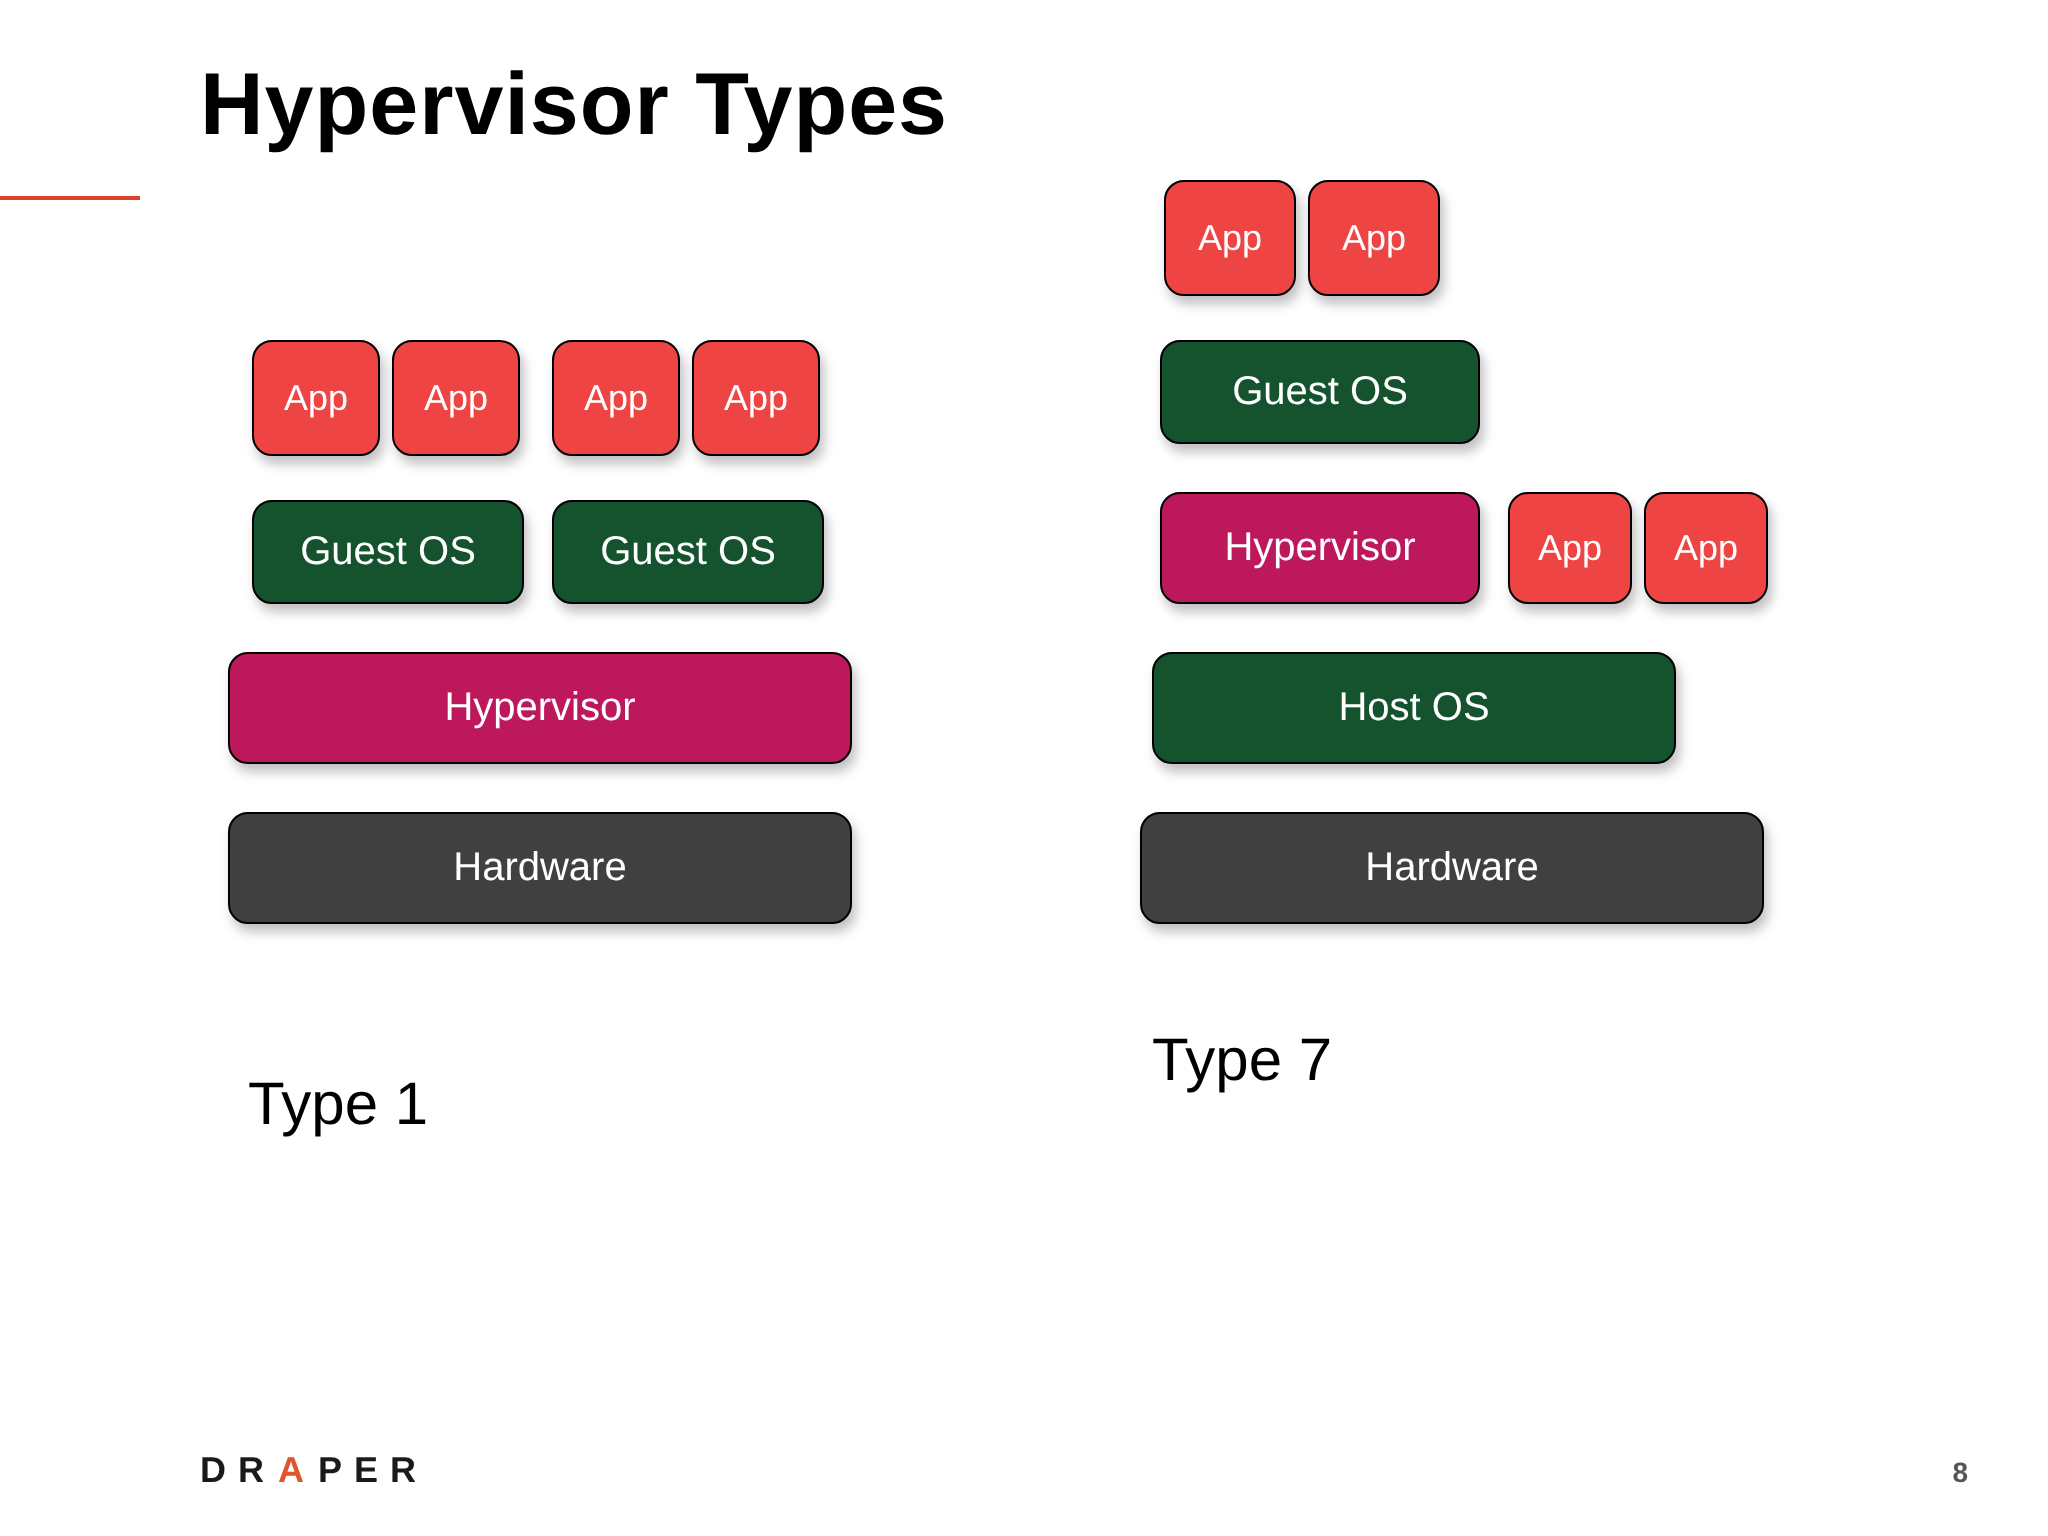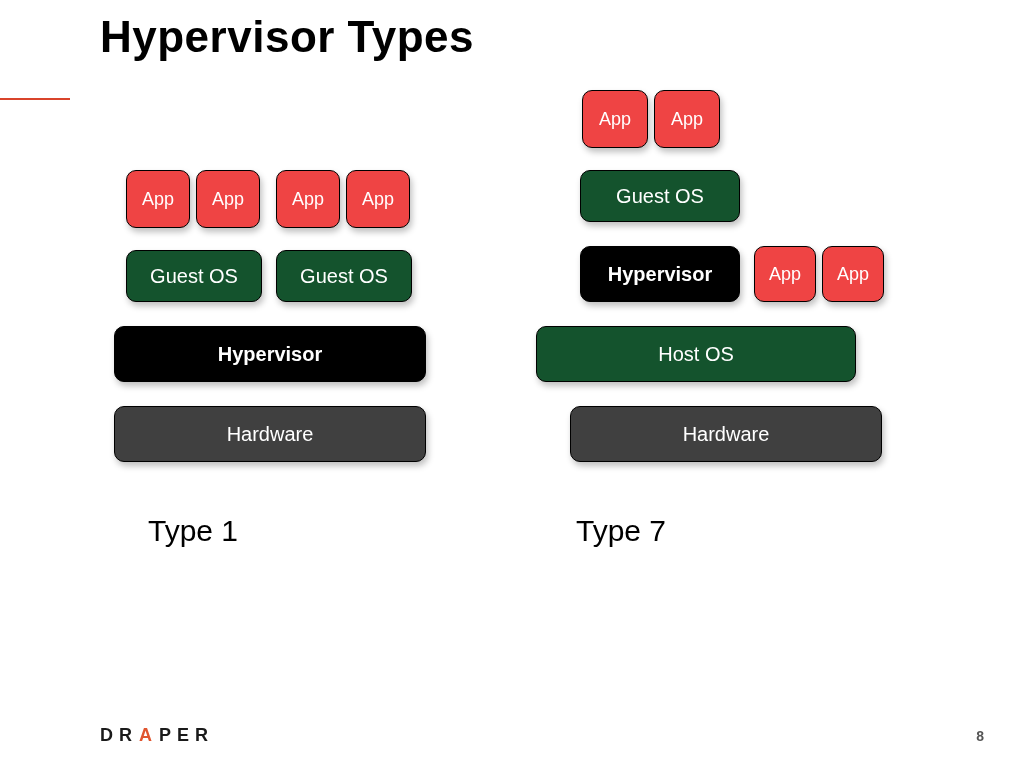--- a/index.html
+++ b/index.html
@@ -9,21 +9,21 @@
     height: 768px;
     background: #ffffff;
     font-family: "Helvetica Neue", Helvetica, Arial, sans-serif;
     color: #000;
     position: relative;
     overflow: hidden;
   }
   .title {
     position: absolute;
     left: 100px;
-    top: 12px;
+    top: 28px;
     font-size: 44px;
     font-weight: 800;
     letter-spacing: 0.5px;
   }
   .rule {
     position: absolute;
     left: 0;
     top: 98px;
     width: 70px;
     height: 0;
@@ -37,21 +37,21 @@
     box-shadow: 2px 4px 6px rgba(0,0,0,0.25);
     display: flex;
     align-items: center;
     justify-content: center;
     color: #ffffff;
     font-size: 20px;
     box-sizing: border-box;
   }
   .blue   { background: #ef4444; }
   .orange { background: #14532d; }
-  .red    { background: #000000; font-weight: bold; }
+  .red    { background: #be185d; }
   .gray   { background: #404040; }
   .caption {
     position: absolute;
     font-size: 30px;
     font-weight: 400;
   }
   .page-num {
     position: absolute;
     right: 40px;
     bottom: 24px;
@@ -86,32 +86,32 @@
 <div class="blk blue" style="left:276px; top:170px; width:64px; height:58px; font-size:18px;">App</div>
 <div class="blk blue" style="left:346px; top:170px; width:64px; height:58px; font-size:18px;">App</div>
 
 <div class="blk orange" style="left:126px; top:250px; width:136px; height:52px;">Guest OS</div>
 <div class="blk orange" style="left:276px; top:250px; width:136px; height:52px;">Guest OS</div>
 
 <div class="blk red" style="left:114px; top:326px; width:312px; height:56px;">Hypervisor</div>
 
 <div class="blk gray" style="left:114px; top:406px; width:312px; height:56px;">Hardware</div>
 
-<div class="caption" style="left:124px; top:514px;margin-left:24px;">Type 1</div>
+<div class="caption" style="left:124px; top:536px;">Type 1</div>
 
 <div class="blk blue" style="left:582px; top:90px;  width:66px; height:58px; font-size:18px;">App</div>
 <div class="blk blue" style="left:654px; top:90px;  width:66px; height:58px; font-size:18px;">App</div>
 
 <div class="blk orange" style="left:580px; top:170px; width:160px; height:52px;">Guest OS</div>
 
 <div class="blk red" style="left:580px; top:246px; width:160px; height:56px;">Hypervisor</div>
 <div class="blk blue" style="left:754px; top:246px; width:62px;  height:56px; font-size:18px;">App</div>
 <div class="blk blue" style="left:822px; top:246px; width:62px;  height:56px; font-size:18px;">App</div>
 
-<div class="blk orange" style="left:536px; top:326px; width:320px; height:56px;">Host OS</div>
+<div class="blk orange" style="left:576px; top:326px; width:262px; height:56px;">Host OS</div>
 
 <div class="blk gray" style="left:570px; top:406px; width:312px; height:56px;">Hardware</div>
 
 <div class="caption" style="left:576px; top:514px;">Type 7</div>
 
 <div class="logo">
   <span>D</span>
   <span>R</span>
   <span class="tri">A</span>
   <span>P</span>

